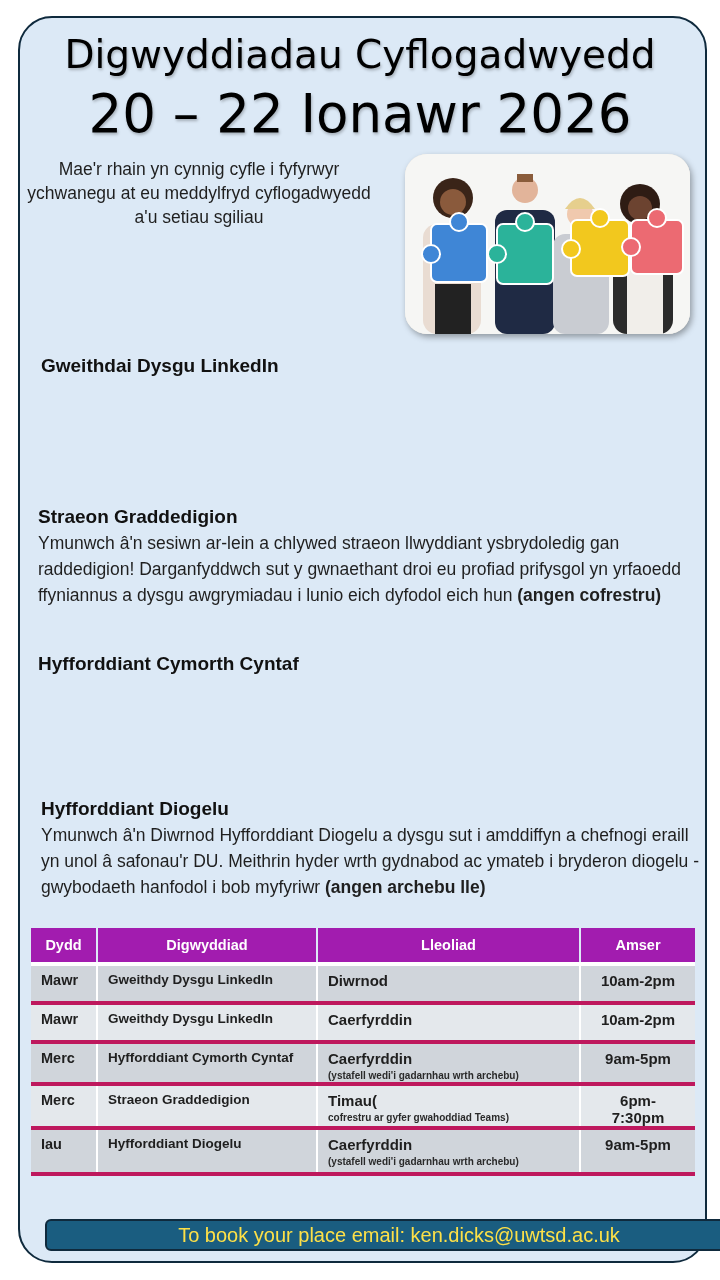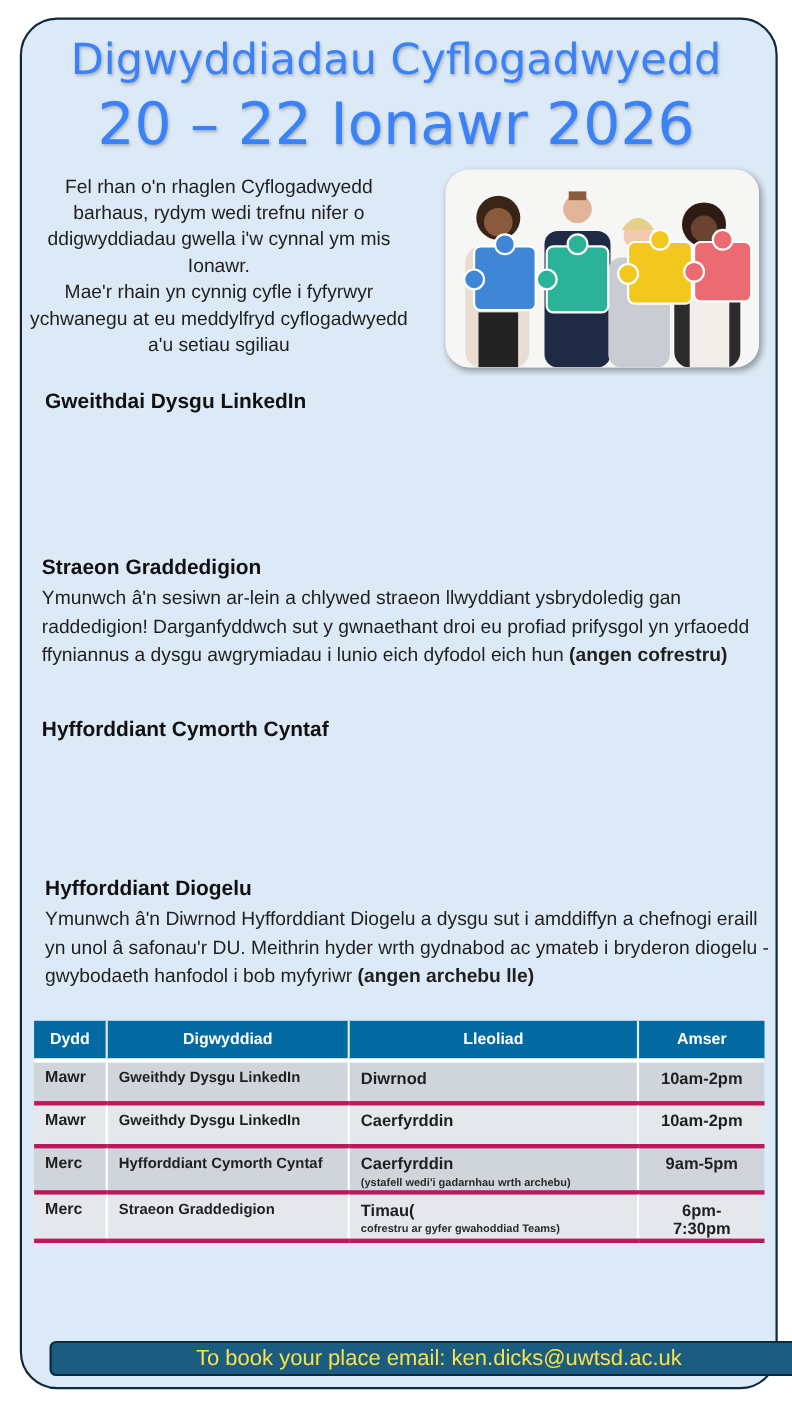--- a/index.html
+++ b/index.html
@@ -6,21 +6,21 @@
     html, body { width: 720px; height: 1280px; background: #ffffff; overflow: hidden; }
     body { font-family: "Liberation Sans", sans-serif; position: relative; }
 
     .card {
       position: absolute; left: 18px; top: 16px; width: 689px; height: 1247px;
       background: #dce9f6; border: 2px solid #0f2a3d; border-radius: 34px;
     }
 
     .title {
       position: absolute; left: 0; width: 720px; text-align: center;
-      color: #3b82f6; font-family: "DejaVu Sans", sans-serif; font-size: 40px;
+      color: #000000; font-family: "DejaVu Sans", sans-serif; font-size: 40px;
       letter-spacing: 0px; text-shadow: 1px 2px 3px rgba(0,0,0,0.25);
       line-height: 46px; white-space: nowrap;
     }
     .title.l1 { top: 32px; font-size: 39px; }
     .title.l2 { top: 91px; font-size: 53px; }
 
     .intro {
       position: absolute; left: 26px; top: 157px; width: 346px;
       text-align: center; color: #1f1f1f; font-size: 17.5px; line-height: 24px;
     }
@@ -44,21 +44,21 @@
     .s1 { left: 41px; top: 353px; width: 650px; }
     .s2 { left: 38px; top: 504px; width: 660px; }
     .s3 { left: 38px; top: 651px; width: 660px; }
     .s4 { left: 41px; top: 796px; width: 660px; }
 
     table.sched {
       position: absolute; left: 31px; top: 928px; width: 664px;
       border-collapse: collapse; font-family: "Liberation Sans", sans-serif;
     }
     table.sched th {
-      background: #0369a1; color: #ffffff; font-size: 14.5px; font-weight: bold;
+      background: #a21caf; color: #ffffff; font-size: 14.5px; font-weight: bold;
       height: 36px; text-align: center; border-right: 2px solid #dce9f6;
       border-bottom: 4px solid #ffffff;
     }
     table.sched th:last-child { border-right: none; }
     table.sched td {
       font-size: 14.5px; font-weight: bold; color: #1f1f1f; vertical-align: top;
       padding: 6px 10px 0 10px; border-right: 2px solid #ffffff;
       border-bottom: 4px solid #be185d;
     }
     table.sched td:last-child { border-right: none; text-align: center; font-size: 15px; }
@@ -85,21 +85,20 @@
   </style>
 </head>
 <body>
 
 <div class="card"></div>
 
 <div class="title l1">Digwyddiadau Cyflogadwyedd</div>
 <div class="title l2">20 – 22 Ionawr 2026</div>
 
 <div class="intro">
-  <p>Fel rhan o'n rhaglen Cyflogadwyedd barhaus, rydym wedi trefnu nifer o ddigwyddiadau gwella i'w cynnal ym mis Ionawr.</p>
   <p>Mae'r rhain yn cynnig cyfle i fyfyrwyr ychwanegu at eu meddylfryd cyflogadwyedd a'u setiau sgiliau</p>
 </div>
 
 <div class="photo">
   <svg width="285" height="180" viewBox="0 0 285 180">
     <rect x="0" y="0" width="285" height="180" fill="#f6f6f4"></rect>
 
     <g>
       <circle cx="48" cy="44" r="20" fill="#3a2418"></circle>
       <circle cx="48" cy="48" r="13" fill="#8a5a3c"></circle>
@@ -197,16 +196,22 @@
       <td class="evt">Hyfforddiant Cymorth Cyntaf</td>
       <td class="loc"><span>Caerfyrddin</span><span class="note">(ystafell wedi'i gadarnhau wrth archebu)</span></td>
       <td>9am-5pm</td>
     </tr>
     <tr class="even r4">
       <td class="day">Merc</td>
       <td class="evt">Straeon Graddedigion</td>
       <td class="loc"><span>Timau(</span><span class="note">cofrestru ar gyfer gwahoddiad Teams)</span></td>
       <td style="padding-left:30px;padding-right:30px;">6pm-7:30pm</td>
     </tr>
+    <tr class="odd r5">
+      <td class="day">Iau</td>
+      <td class="evt">Hyfforddiant Diogelu</td>
+      <td class="loc"><span>Caerfyrddin</span><span class="note">(ystafell wedi'i gadarnhau wrth archebu)</span></td>
+      <td>9am-5pm</td>
+    </tr>
   </tbody>
 </table>
 
 <div class="book">To book your place email: ken.dicks@uwtsd.ac.uk</div>
 
 </body></html>

